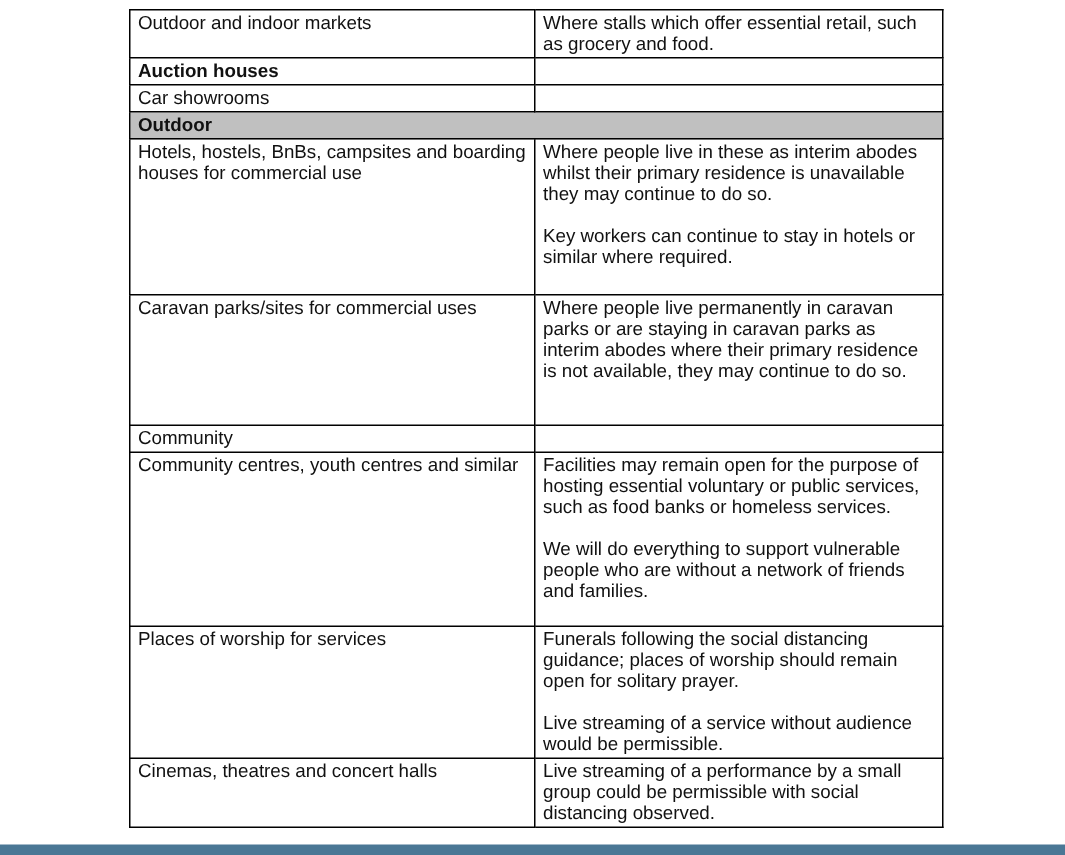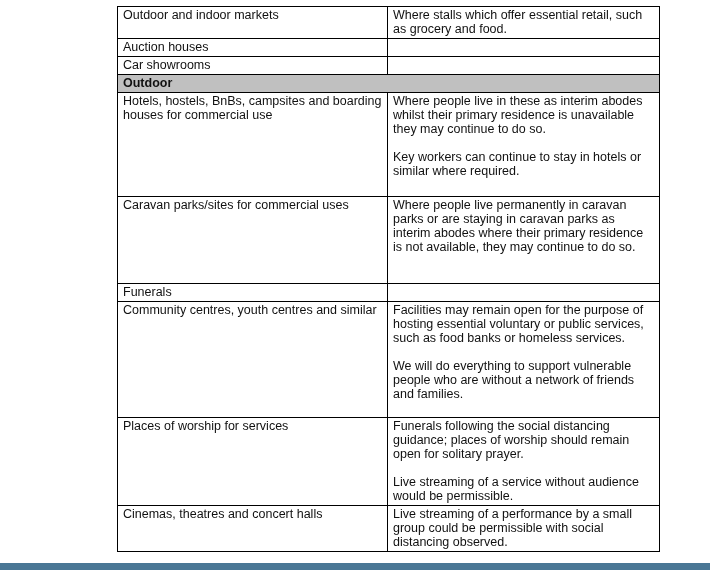--- a/index.html
+++ b/index.html
@@ -20,21 +20,20 @@
     width: 710px; height: 570px;
     background: #ffffff;
   }
   table.doc-table {
     position: absolute;
     left: 86px;
     top: 6px;
     width: 542px;
     border-collapse: collapse;
     table-layout: fixed;
-    margin-left: 31px;
   }
   table.doc-table td {
     border: 1px solid #000000;
     vertical-align: top;
     padding: 1px 5px 2px 5px;
     font-size: 12.5px;
     line-height: 14px;
     color: #111111;
     word-wrap: break-word;
   }
@@ -66,21 +65,21 @@
       <col style="width:270px">
       <col style="width:272px">
     </colgroup>
     <tbody>
         <tr style="height: 31px;">
           <td>Outdoor and indoor markets</td>
           <td>
             <p>Where stalls which offer essential retail, such as grocery and food.</p>
           </td>
         </tr>
-        <tr style="height: 17px;">
+        <tr style="height: 17px; font-weight: bold;">
           <td>Auction houses</td>
           <td></td>
         </tr>
         <tr style="height: 17px;">
           <td>Car showrooms</td>
           <td></td>
         </tr>
         <tr style="height: 17px;">
           <td colspan="2" class="section-cell" style="background: rgb(192, 192, 192);">Outdoor</td>
         </tr>
@@ -91,21 +90,21 @@
             <p>Key workers can continue to stay in hotels or similar where required.</p>
           </td>
         </tr>
         <tr style="height: 87px;">
           <td>Caravan parks/sites for commercial uses</td>
           <td>
             <p>Where people live permanently in caravan parks or are staying in caravan parks as interim abodes where their primary residence is not available, they may continue to do so.</p>
           </td>
         </tr>
         <tr style="height: 17px;">
-          <td>Funerals</td>
+          <td>Community</td>
           <td></td>
         </tr>
         <tr style="height: 116px;">
           <td>Community centres, youth centres and similar</td>
           <td>
             <p>Facilities may remain open for the purpose of hosting essential voluntary or public services, such as food banks or homeless services.</p>
             <p>We will do everything to support vulnerable people who are without a network of friends and families.</p>
           </td>
         </tr>
         <tr style="height: 87px; padding-left: 28px;">

